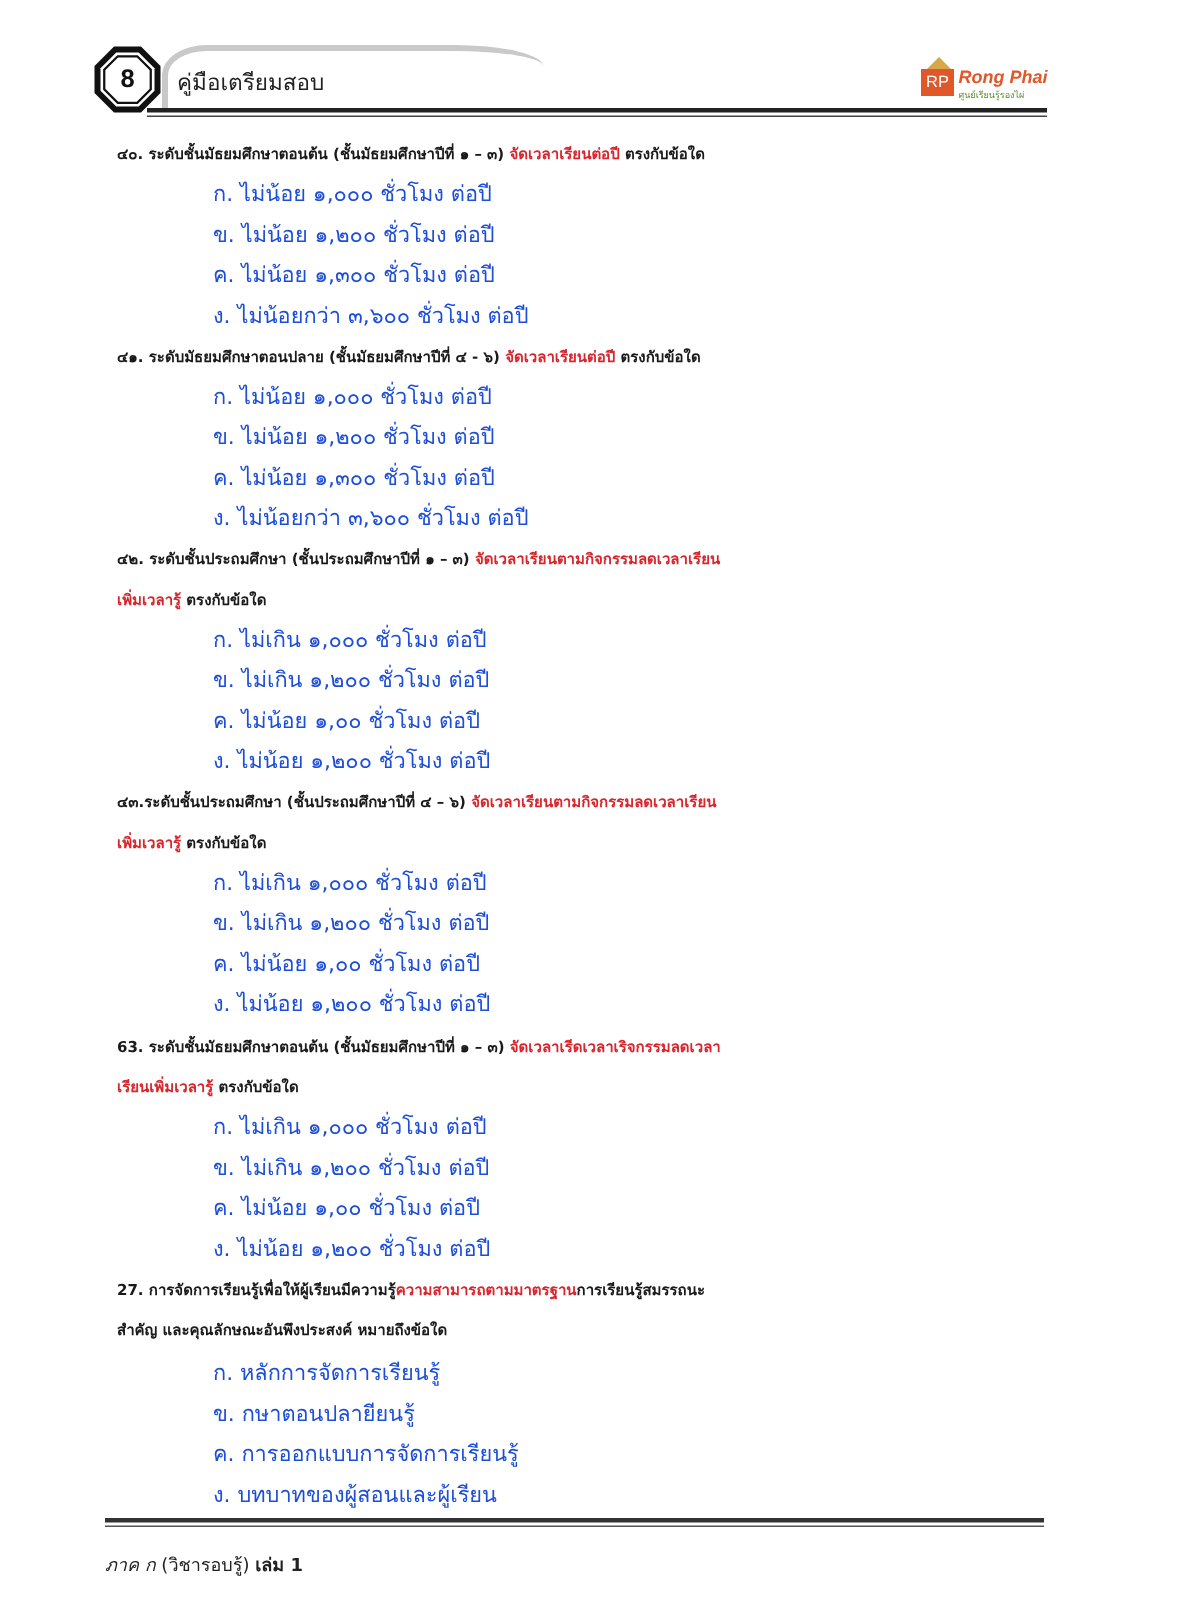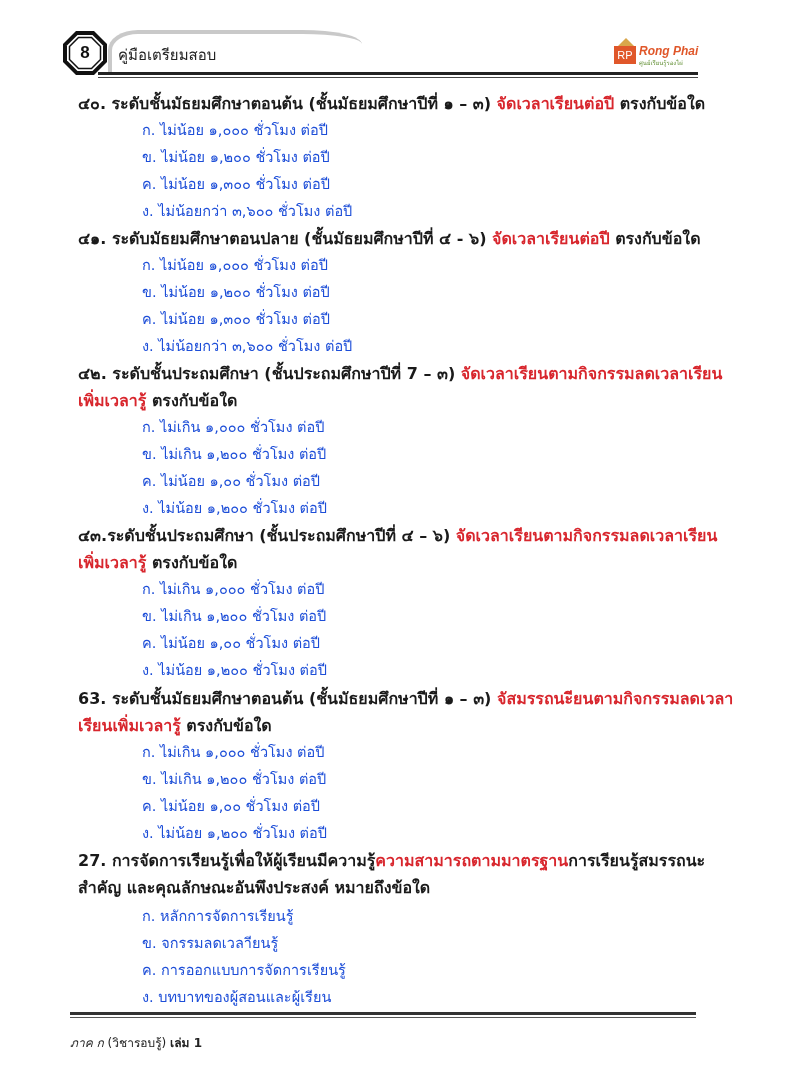--- a/index.html
+++ b/index.html
@@ -51,21 +51,21 @@
       font-style: italic; font-weight: bold; font-size: 12px; color: #e0572a; white-space: nowrap;
     }
     .logo .tag {
       position: absolute; left: 25px; top: 22px; font-size: 6px; color: #5a8a2a; white-space: nowrap;
     }
 
     
     .content { position: absolute; left: 0; top: 0; width: 800px; }
     .q {
       position: absolute; left: 78px; width: 640px;
-      font-family: "DejaVu Sans", sans-serif; font-weight: bold; font-size: 16px; line-height: 27px;
+      font-family: "DejaVu Sans", sans-serif; font-weight: bold; font-size: 10px; line-height: 27px;
       color: #1a1a1a; white-space: nowrap;
     }
     .q .hl { color: #d8262d; }
     .opt {
       position: absolute; left: 142px;
       font-family: "DejaVu Sans", sans-serif; font-size: 14.5px; line-height: 27px; color: #1d4ed8;
       white-space: nowrap;
     }
 
     
@@ -118,21 +118,21 @@
 
   <div class="q" style="top:225px">
     <span>๔๑. ระดับมัธยมศึกษาตอนปลาย (ชั้นมัธยมศึกษาปีที่ ๔ - ๖) </span><span class="hl">จัดเวลาเรียนต่อปี</span><span> ตรงกับข้อใด</span>
   </div>
   <div class="opt" style="top:252px">ก. ไม่น้อย ๑,๐๐๐ ชั่วโมง ต่อปี</div>
   <div class="opt" style="top:279px">ข. ไม่น้อย ๑,๒๐๐ ชั่วโมง ต่อปี</div>
   <div class="opt" style="top:306px">ค. ไม่น้อย ๑,๓๐๐ ชั่วโมง ต่อปี</div>
   <div class="opt" style="top:333px">ง. ไม่น้อยกว่า ๓,๖๐๐ ชั่วโมง ต่อปี</div>
 
   <div class="q" style="top:360px">
-    <span>๔๒. ระดับชั้นประถมศึกษา (ชั้นประถมศึกษาปีที่ 7 – ๓) </span><span class="hl">จัดเวลาเรียนตามกิจกรรมลดเวลาเรียน</span>
+    <span>๔๒. ระดับชั้นประถมศึกษา (ชั้นประถมศึกษาปีที่ ๑ – ๓) </span><span class="hl">จัดเวลาเรียนตามกิจกรรมลดเวลาเรียน</span>
   </div>
   <div class="q" style="top:387px">
     <span class="hl">เพิ่มเวลารู้</span><span> ตรงกับข้อใด</span>
   </div>
   <div class="opt" style="top:414px">ก. ไม่เกิน ๑,๐๐๐ ชั่วโมง ต่อปี</div>
   <div class="opt" style="top:441px">ข. ไม่เกิน ๑,๒๐๐ ชั่วโมง ต่อปี</div>
   <div class="opt" style="top:468px">ค. ไม่น้อย ๑,๐๐ ชั่วโมง ต่อปี</div>
   <div class="opt" style="top:495px">ง. ไม่น้อย ๑,๒๐๐ ชั่วโมง ต่อปี</div>
 
   <div class="q" style="top:522px">
@@ -140,38 +140,38 @@
   </div>
   <div class="q" style="top:549px">
     <span class="hl">เพิ่มเวลารู้</span><span> ตรงกับข้อใด</span>
   </div>
   <div class="opt" style="top:576px">ก. ไม่เกิน ๑,๐๐๐ ชั่วโมง ต่อปี</div>
   <div class="opt" style="top:603px">ข. ไม่เกิน ๑,๒๐๐ ชั่วโมง ต่อปี</div>
   <div class="opt" style="top:630px">ค. ไม่น้อย ๑,๐๐ ชั่วโมง ต่อปี</div>
   <div class="opt" style="top:657px">ง. ไม่น้อย ๑,๒๐๐ ชั่วโมง ต่อปี</div>
 
   <div class="q" style="top:685px">
-    <span>63. ระดับชั้นมัธยมศึกษาตอนต้น (ชั้นมัธยมศึกษาปีที่ ๑ – ๓) </span><span class="hl">จัสมรรถนะียนตามกิจกรรมลดเวลา</span>
+    <span>63. ระดับชั้นมัธยมศึกษาตอนต้น (ชั้นมัธยมศึกษาปีที่ ๑ – ๓) </span><span class="hl">จัดเวลาเรีดเวลาเริจกรรมลดเวลา</span>
   </div>
   <div class="q" style="top:712px">
     <span class="hl">เรียนเพิ่มเวลารู้</span><span> ตรงกับข้อใด</span>
   </div>
   <div class="opt" style="top:739px">ก. ไม่เกิน ๑,๐๐๐ ชั่วโมง ต่อปี</div>
   <div class="opt" style="top:766px">ข. ไม่เกิน ๑,๒๐๐ ชั่วโมง ต่อปี</div>
   <div class="opt" style="top:793px">ค. ไม่น้อย ๑,๐๐ ชั่วโมง ต่อปี</div>
   <div class="opt" style="top:820px">ง. ไม่น้อย ๑,๒๐๐ ชั่วโมง ต่อปี</div>
 
   <div class="q" style="top:847px">
     <span>27. การจัดการเรียนรู้เพื่อให้ผู้เรียนมีความรู้</span><span class="hl">ความสามารถตามมาตรฐาน</span><span>การเรียนรู้สมรรถนะ</span>
   </div>
   <div class="q" style="top:874px">
     <span>สำคัญ และคุณลักษณะอันพึงประสงค์ หมายถึงข้อใด</span>
   </div>
   <div class="opt" style="top:903px">ก. หลักการจัดการเรียนรู้</div>
-  <div class="opt" style="top:930px">ข. จกรรมลดเวลาียนรู้</div>
+  <div class="opt" style="top:930px">ข. กษาตอนปลายียนรู้</div>
   <div class="opt" style="top:957px">ค. การออกแบบการจัดการเรียนรู้</div>
   <div class="opt" style="top:984px">ง. บทบาทของผู้สอนและผู้เรียน</div>
 </div>
 
 <div class="footer-rule-thick"></div>
 <div class="footer-rule-thin"></div>
 <div class="footer-text">
   <span class="it">ภาค ก</span><span> (วิชารอบรู้) </span><span class="b">เล่ม 1</span>
 </div>
 

